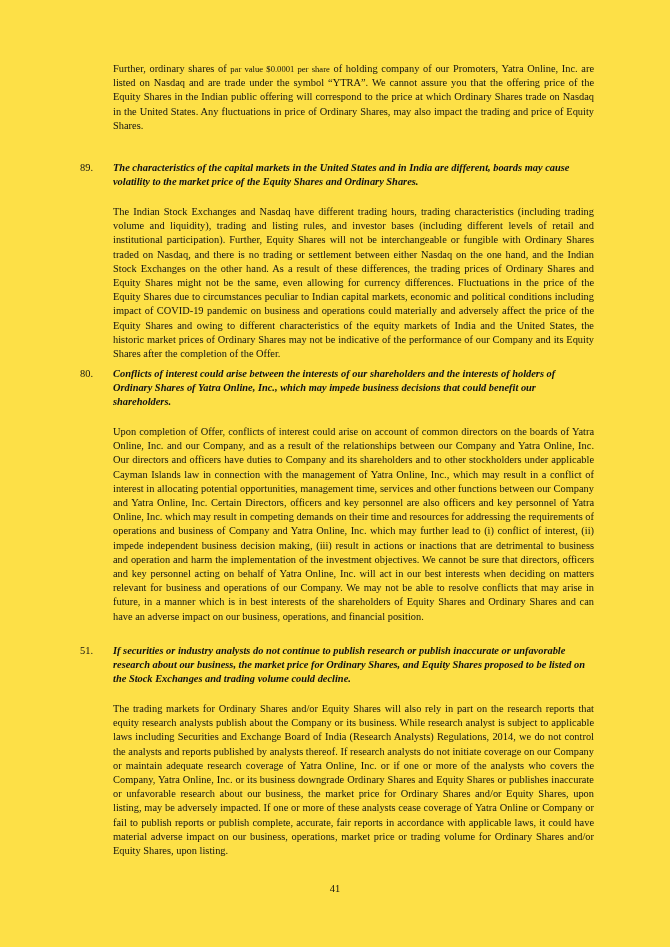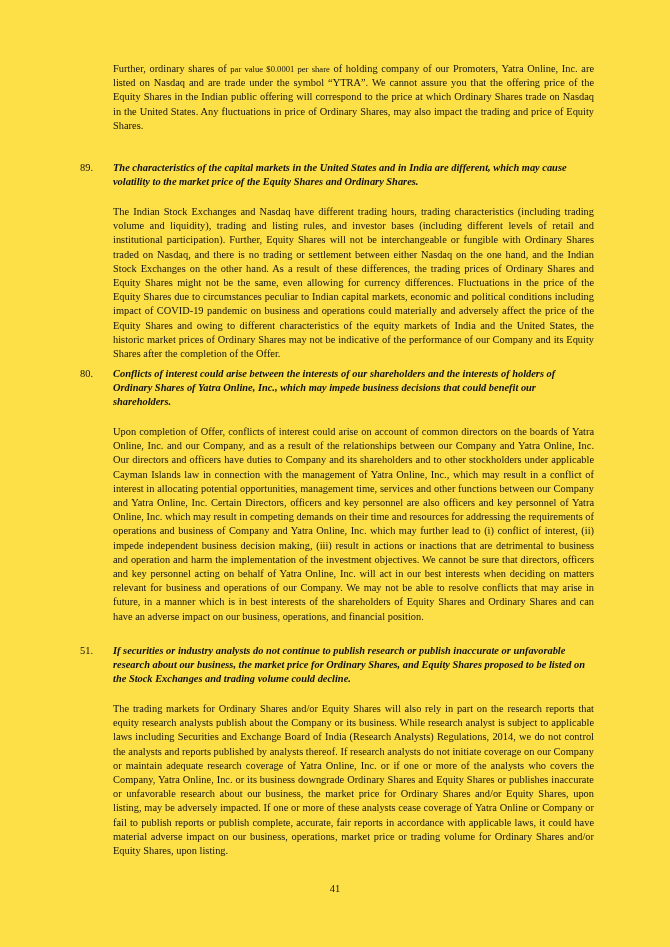--- a/index.html
+++ b/index.html
@@ -17,21 +17,21 @@
 </style>
 </head>
 <body>
 
 <div class="page">
 
   <div class="para" style="top:62px;"><span>Further, ordinary shares of </span><span class="small">par value $0.0001 per share</span><span> of holding company of our Promoters, Yatra Online, Inc. are listed on Nasdaq and are trade under the symbol “YTRA”. We cannot assure you that the offering price of the Equity Shares in the Indian public offering will correspond to the price at which Ordinary Shares trade on Nasdaq in the United States. Any fluctuations in price of Ordinary Shares, may also impact the trading and price of Equity Shares.</span></div>
 
   <div class="heading" style="top:161px;">
     <span class="num">89.</span>
-    <span class="txt">The characteristics of the capital markets in the United States and in India are different, which may cause volatility to the market price of the Equity Shares and Ordinary Shares.</span>
+    <span class="txt">The characteristics of the capital markets in the United States and in India are different, boards may cause volatility to the market price of the Equity Shares and Ordinary Shares.</span>
   </div>
   <div class="para" style="top:205px;">The Indian Stock Exchanges and Nasdaq have different trading hours, trading characteristics (including trading volume and liquidity), trading and listing rules, and investor bases (including different levels of retail and institutional participation). Further, Equity Shares will not be interchangeable or fungible with Ordinary Shares traded on Nasdaq, and there is no trading or settlement between either Nasdaq on the one hand, and the Indian Stock Exchanges on the other hand. As a result of these differences, the trading prices of Ordinary Shares and Equity Shares might not be the same, even allowing for currency differences. Fluctuations in the price of the Equity Shares due to circumstances peculiar to Indian capital markets, economic and political conditions including impact of COVID-19 pandemic on business and operations could materially and adversely affect the price of the Equity Shares and owing to different characteristics of the equity markets of India and the United States, the historic market prices of Ordinary Shares may not be indicative of the performance of our Company and its Equity Shares after the completion of the Offer.</div>
 
   <div class="heading" style="top:367px;">
     <span class="num">80.</span>
     <span class="txt">Conflicts of interest could arise between the interests of our shareholders and the interests of holders of Ordinary Shares of Yatra Online, Inc., which may impede business decisions that could benefit our shareholders.</span>
   </div>
   <div class="para" style="top:425px;">Upon completion of Offer, conflicts of interest could arise on account of common directors on the boards of Yatra Online, Inc. and our Company, and as a result of the relationships between our Company and Yatra Online, Inc. Our directors and officers have duties to Company and its shareholders and to other stockholders under applicable Cayman Islands law in connection with the management of Yatra Online, Inc., which may result in a conflict of interest in allocating potential opportunities, management time, services and other functions between our Company and Yatra Online, Inc.  Certain Directors, officers and key personnel are also officers and key personnel of Yatra Online, Inc. which may result in competing demands on their time and resources for addressing the requirements of operations and business of Company and Yatra Online, Inc. which may further lead to (i) conflict of interest, (ii) impede independent business decision making, (iii) result in actions or inactions that are detrimental to business and operation and harm the implementation of the investment objectives. We cannot be sure that directors, officers and key personnel acting on behalf of Yatra Online, Inc. will act in our best interests when deciding on matters relevant for business and operations of our Company. We may not be able to resolve conflicts that may arise in future, in a manner which is in best interests of the shareholders of Equity Shares and Ordinary Shares and can have an adverse impact on our business, operations, and financial position.</div>
 
   <div class="heading" style="top:644px;">

